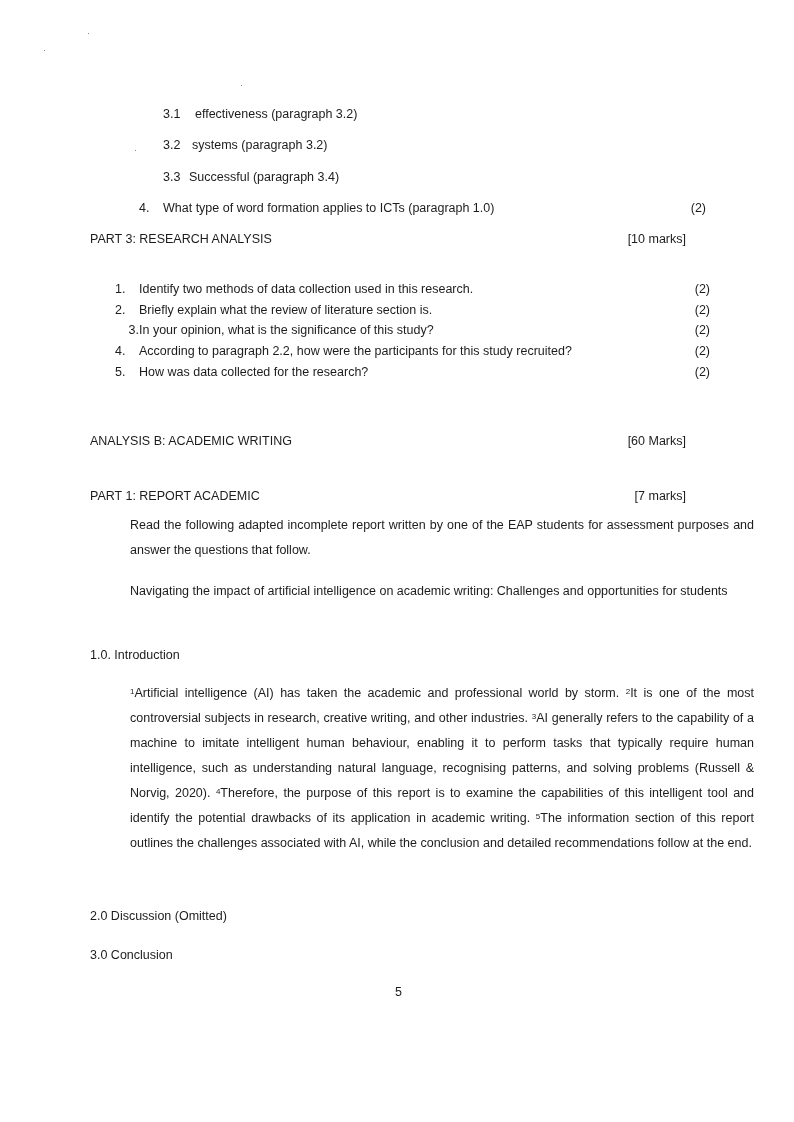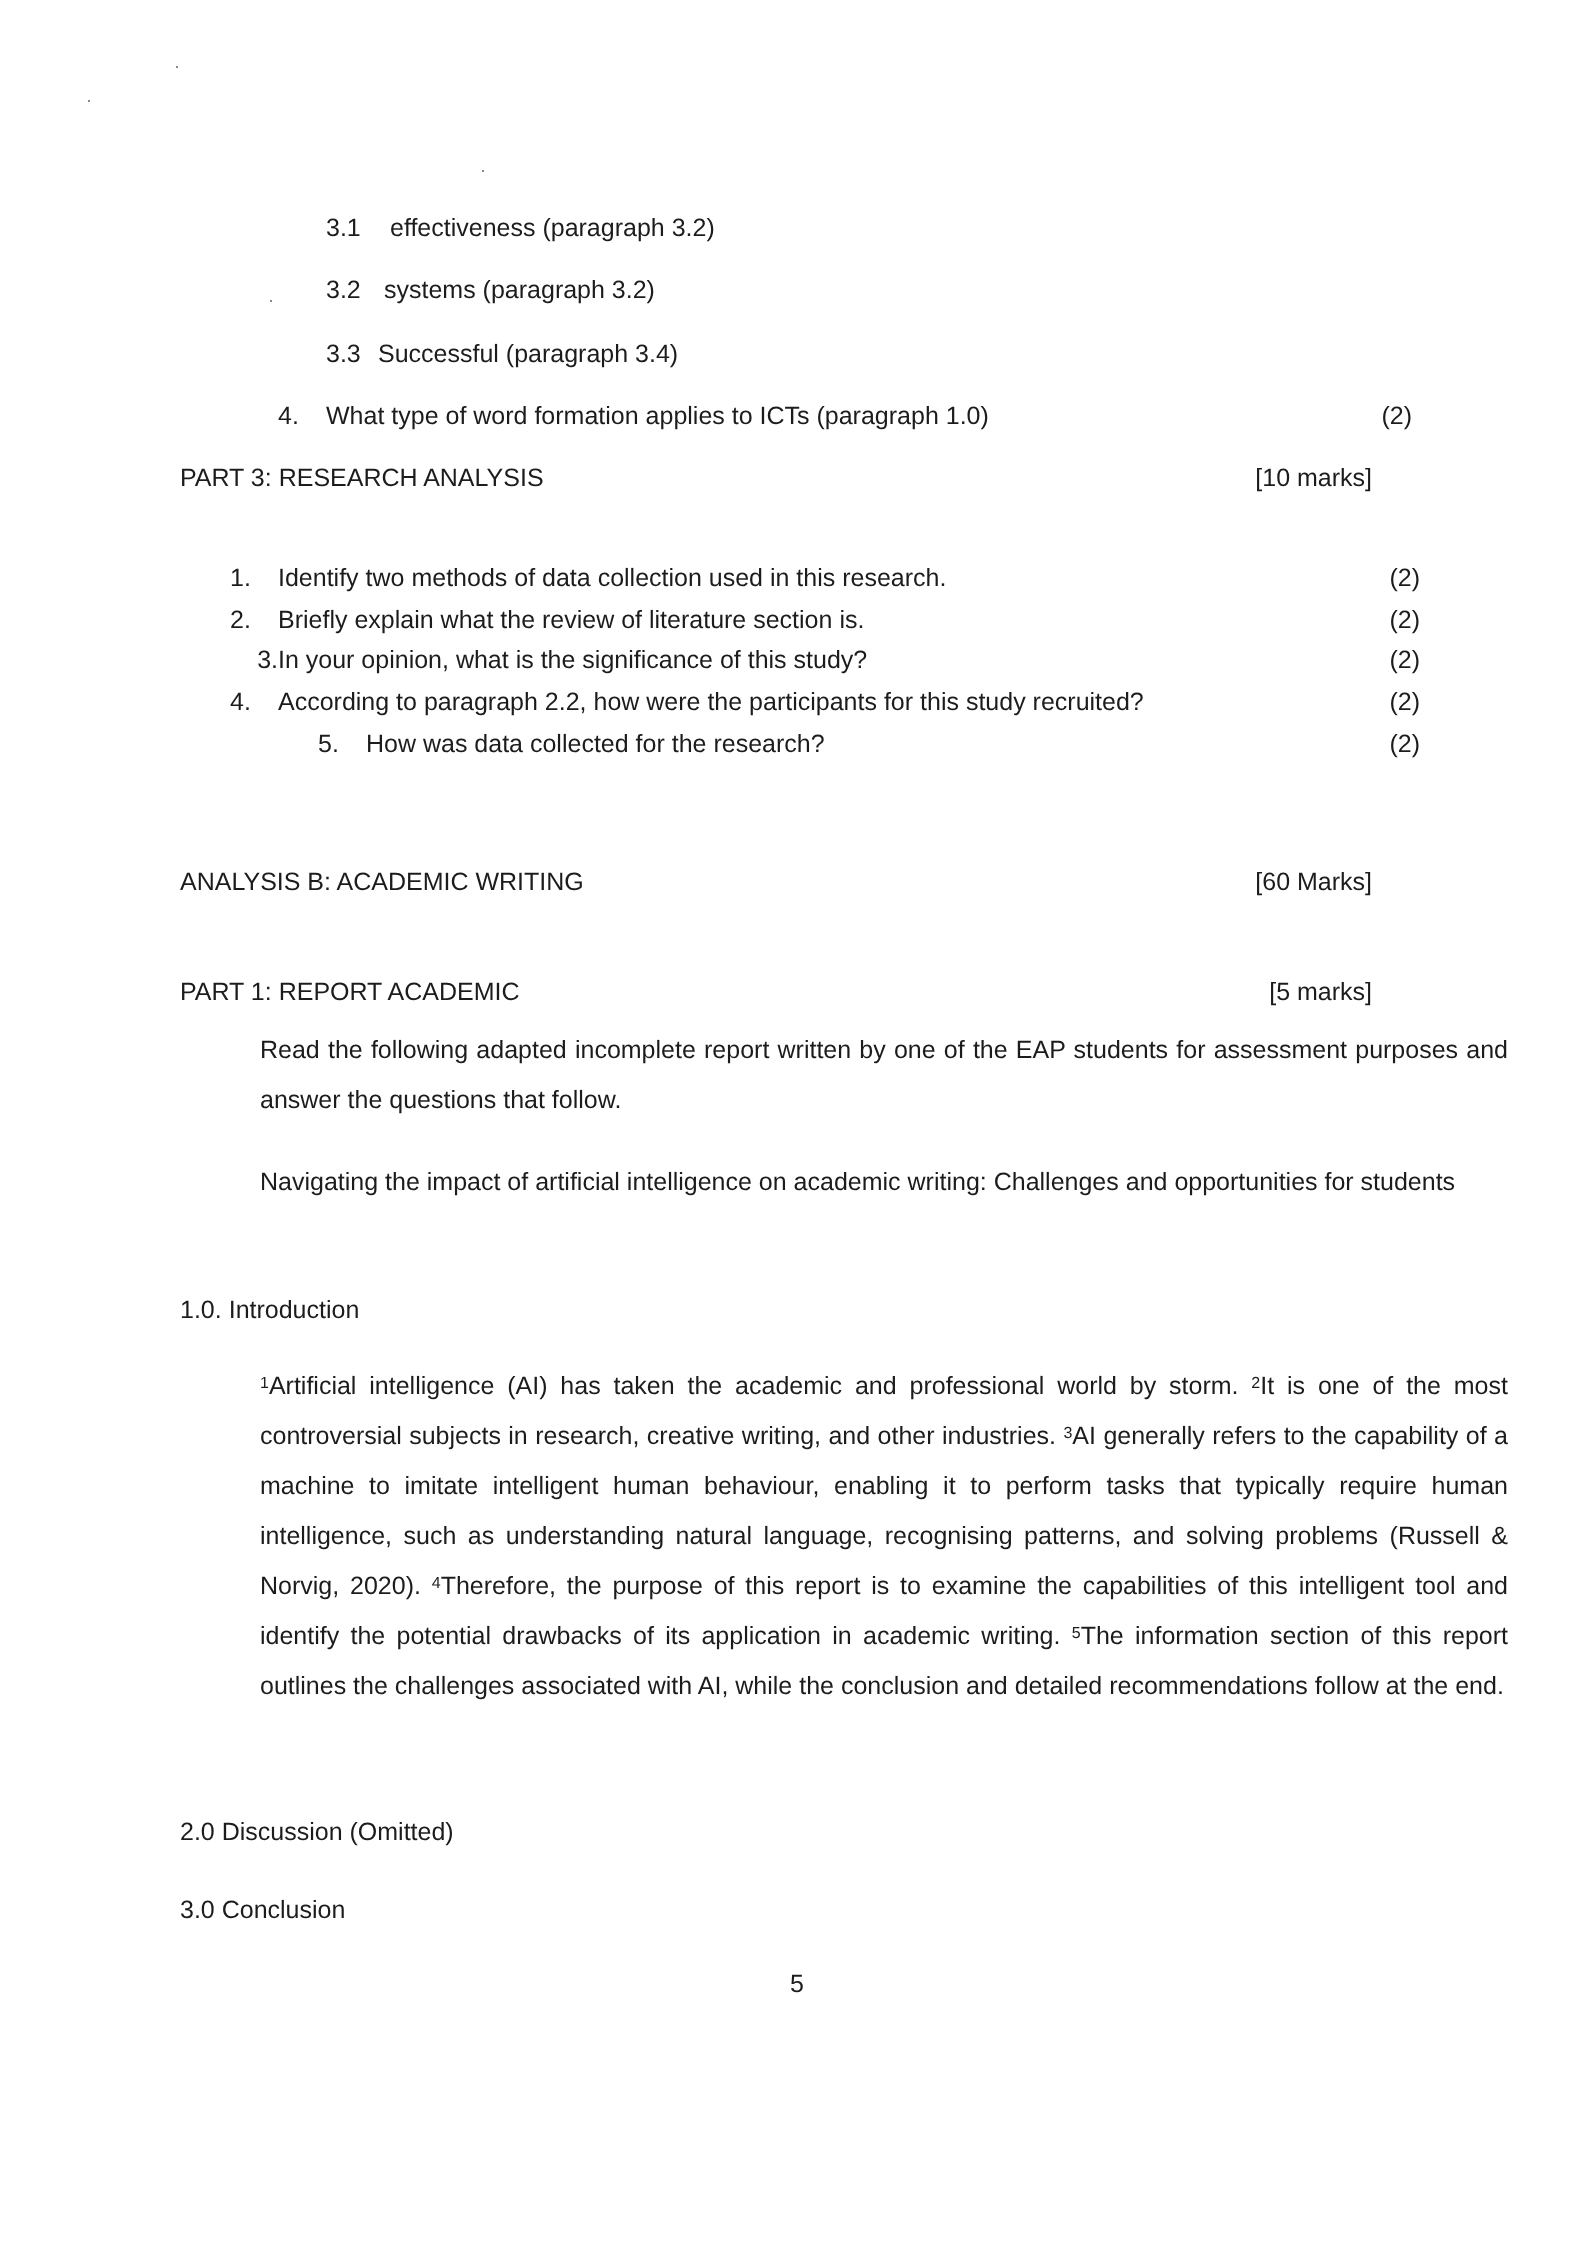--- a/index.html
+++ b/index.html
@@ -73,30 +73,30 @@
 <div class="abs" style="left:115px;top:323px;text-align:right;">
   <span class="q-num">3.</span><span>In your opinion, what is the significance of this study?</span>
 </div>
 <div class="abs right" style="top:323px;">(2)</div>
 
 <div class="abs" style="left:115px;top:344px;">
   <span class="q-num">4.</span><span>According to paragraph 2.2, how were the participants for this study recruited?</span>
 </div>
 <div class="abs right" style="top:344px;">(2)</div>
 
-<div class="abs" style="left:115px;top:365px;margin-left:44px;">
+<div class="abs" style="left:115px;top:365px;">
   <span class="q-num">5.</span><span>How was data collected for the research?</span>
 </div>
 <div class="abs right" style="top:365px;">(2)</div>
 
 <div class="abs b" style="left:90px;top:434px;">ANALYSIS B: ACADEMIC WRITING</div>
 <div class="abs b marks-head" style="top:434px;">[60 Marks]</div>
 
 <div class="abs b" style="left:90px;top:489px;">PART 1: REPORT ACADEMIC</div>
-<div class="abs b marks-head" style="top:489px;">[5 marks]</div>
+<div class="abs b marks-head" style="top:489px;">[7 marks]</div>
 
 <div class="para" style="top:513px;">Read the following adapted incomplete report written by one of the EAP students for assessment purposes and answer the questions that follow.</div>
 
 <div class="para b" style="top:579px;">Navigating the impact of artificial intelligence on academic writing: Challenges and opportunities for students</div>
 
 <div class="abs" style="left:90px;top:648px;">
   <span>1.0.</span>
   <span class="b">Introduction</span>
 </div>
 

